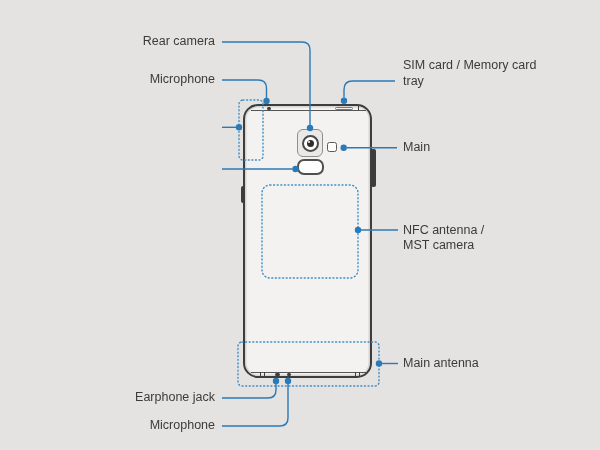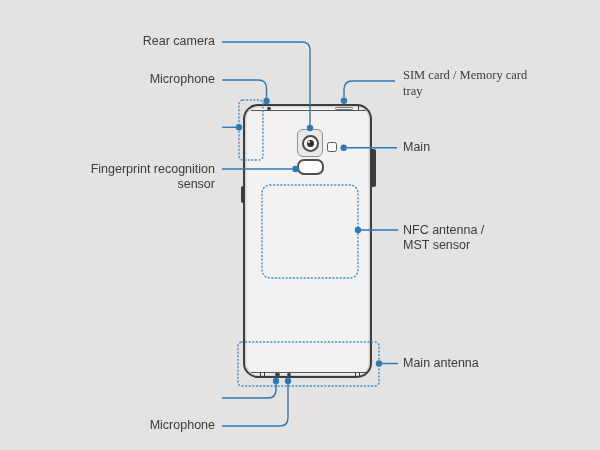--- a/index.html
+++ b/index.html
@@ -142,24 +142,23 @@
       <circle class="dot" cx="276" cy="381" r="3.2"></circle>
     </g>
     <g>
       <path class="leader" d="M222,426 H279.5 Q288,426 288,418 V384"></path>
       <circle class="dot" cx="288" cy="381" r="3.2"></circle>
     </g>
   </svg>
 
   <div class="label left" style="top:42px;">Rear camera</div>
   <div class="label left" style="top:80px;">Microphone</div>
-  <div class="label left" style="top:176.8px;">Fingerprint recognition
-sensor</div>
+  <div class="label left" style="top:398px;">Earphone jack</div>
   <div class="label left" style="top:426px;">Microphone</div>
 
-  <div class="label right" style="top:83px;font-family:Liberation Serif, serif;">SIM card / Memory card
+  <div class="label right" style="top:73px;">SIM card / Memory card
 tray</div>
   <div class="label right" style="top:147.8px;">Main</div>
   <div class="label right" style="top:237.8px;">NFC antenna /
-MST sensor</div>
+MST camera</div>
   <div class="label right" style="top:363.5px;">Main antenna</div>
 
 </div>
 
 </body></html>

